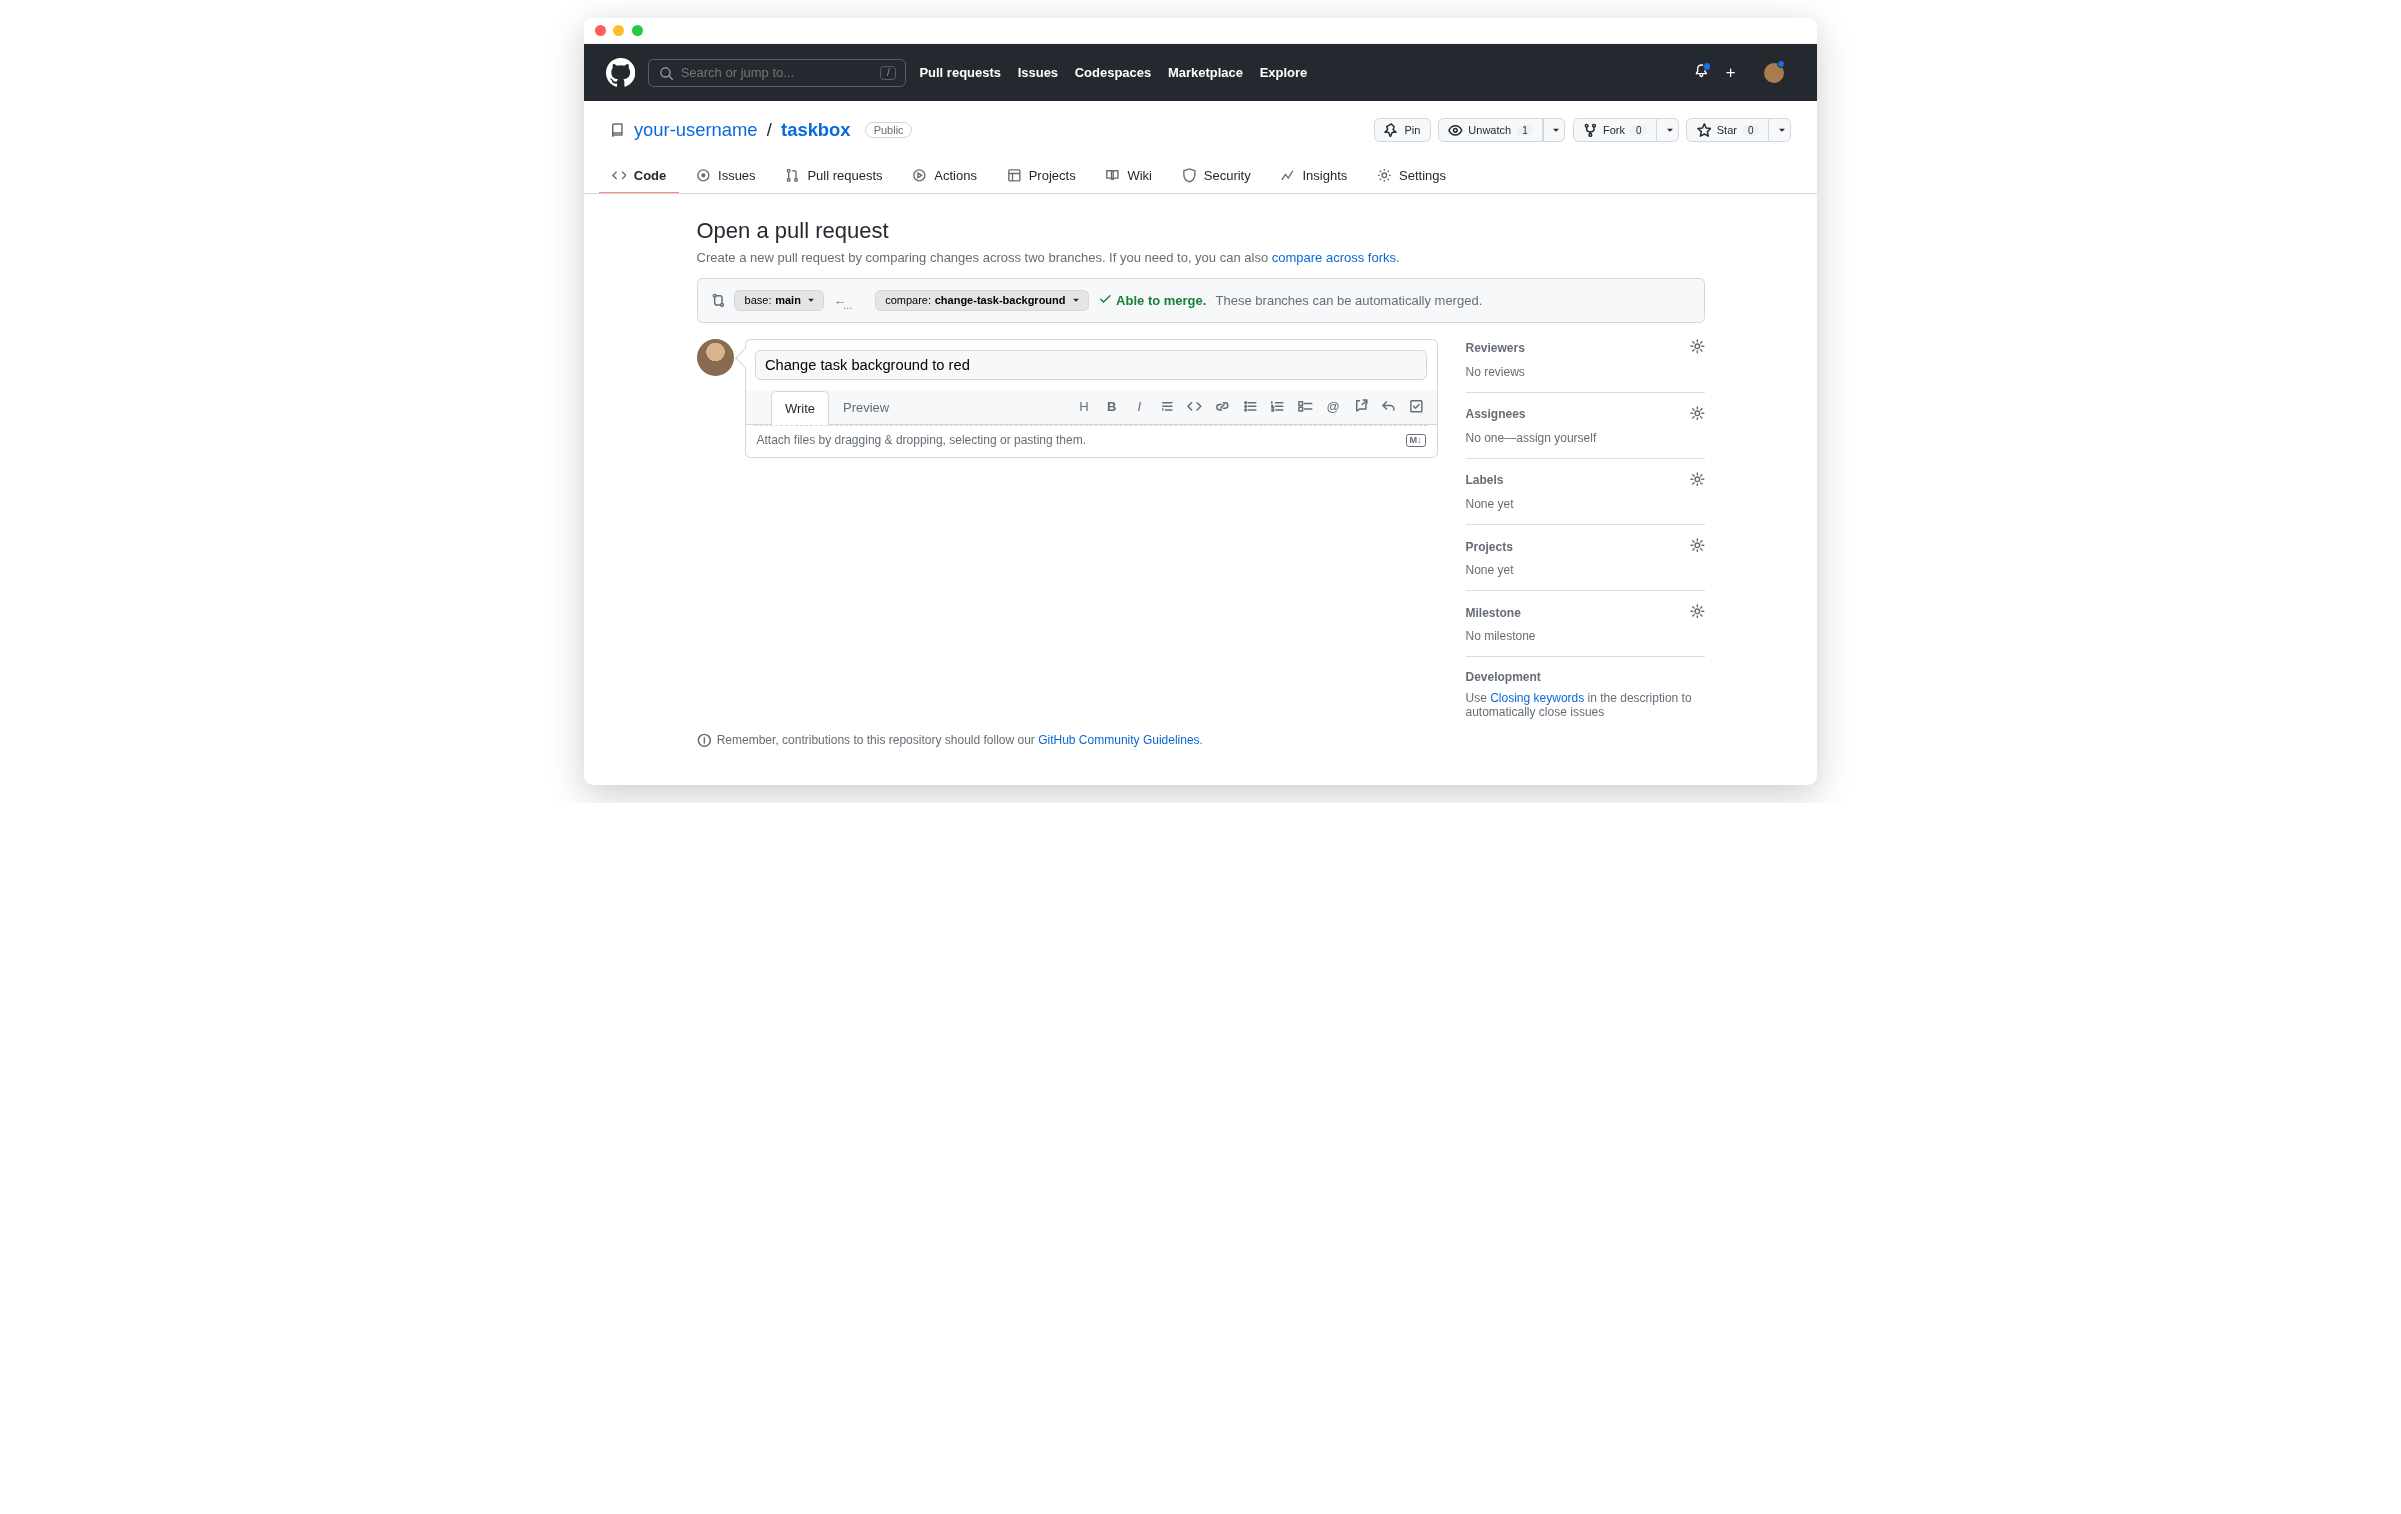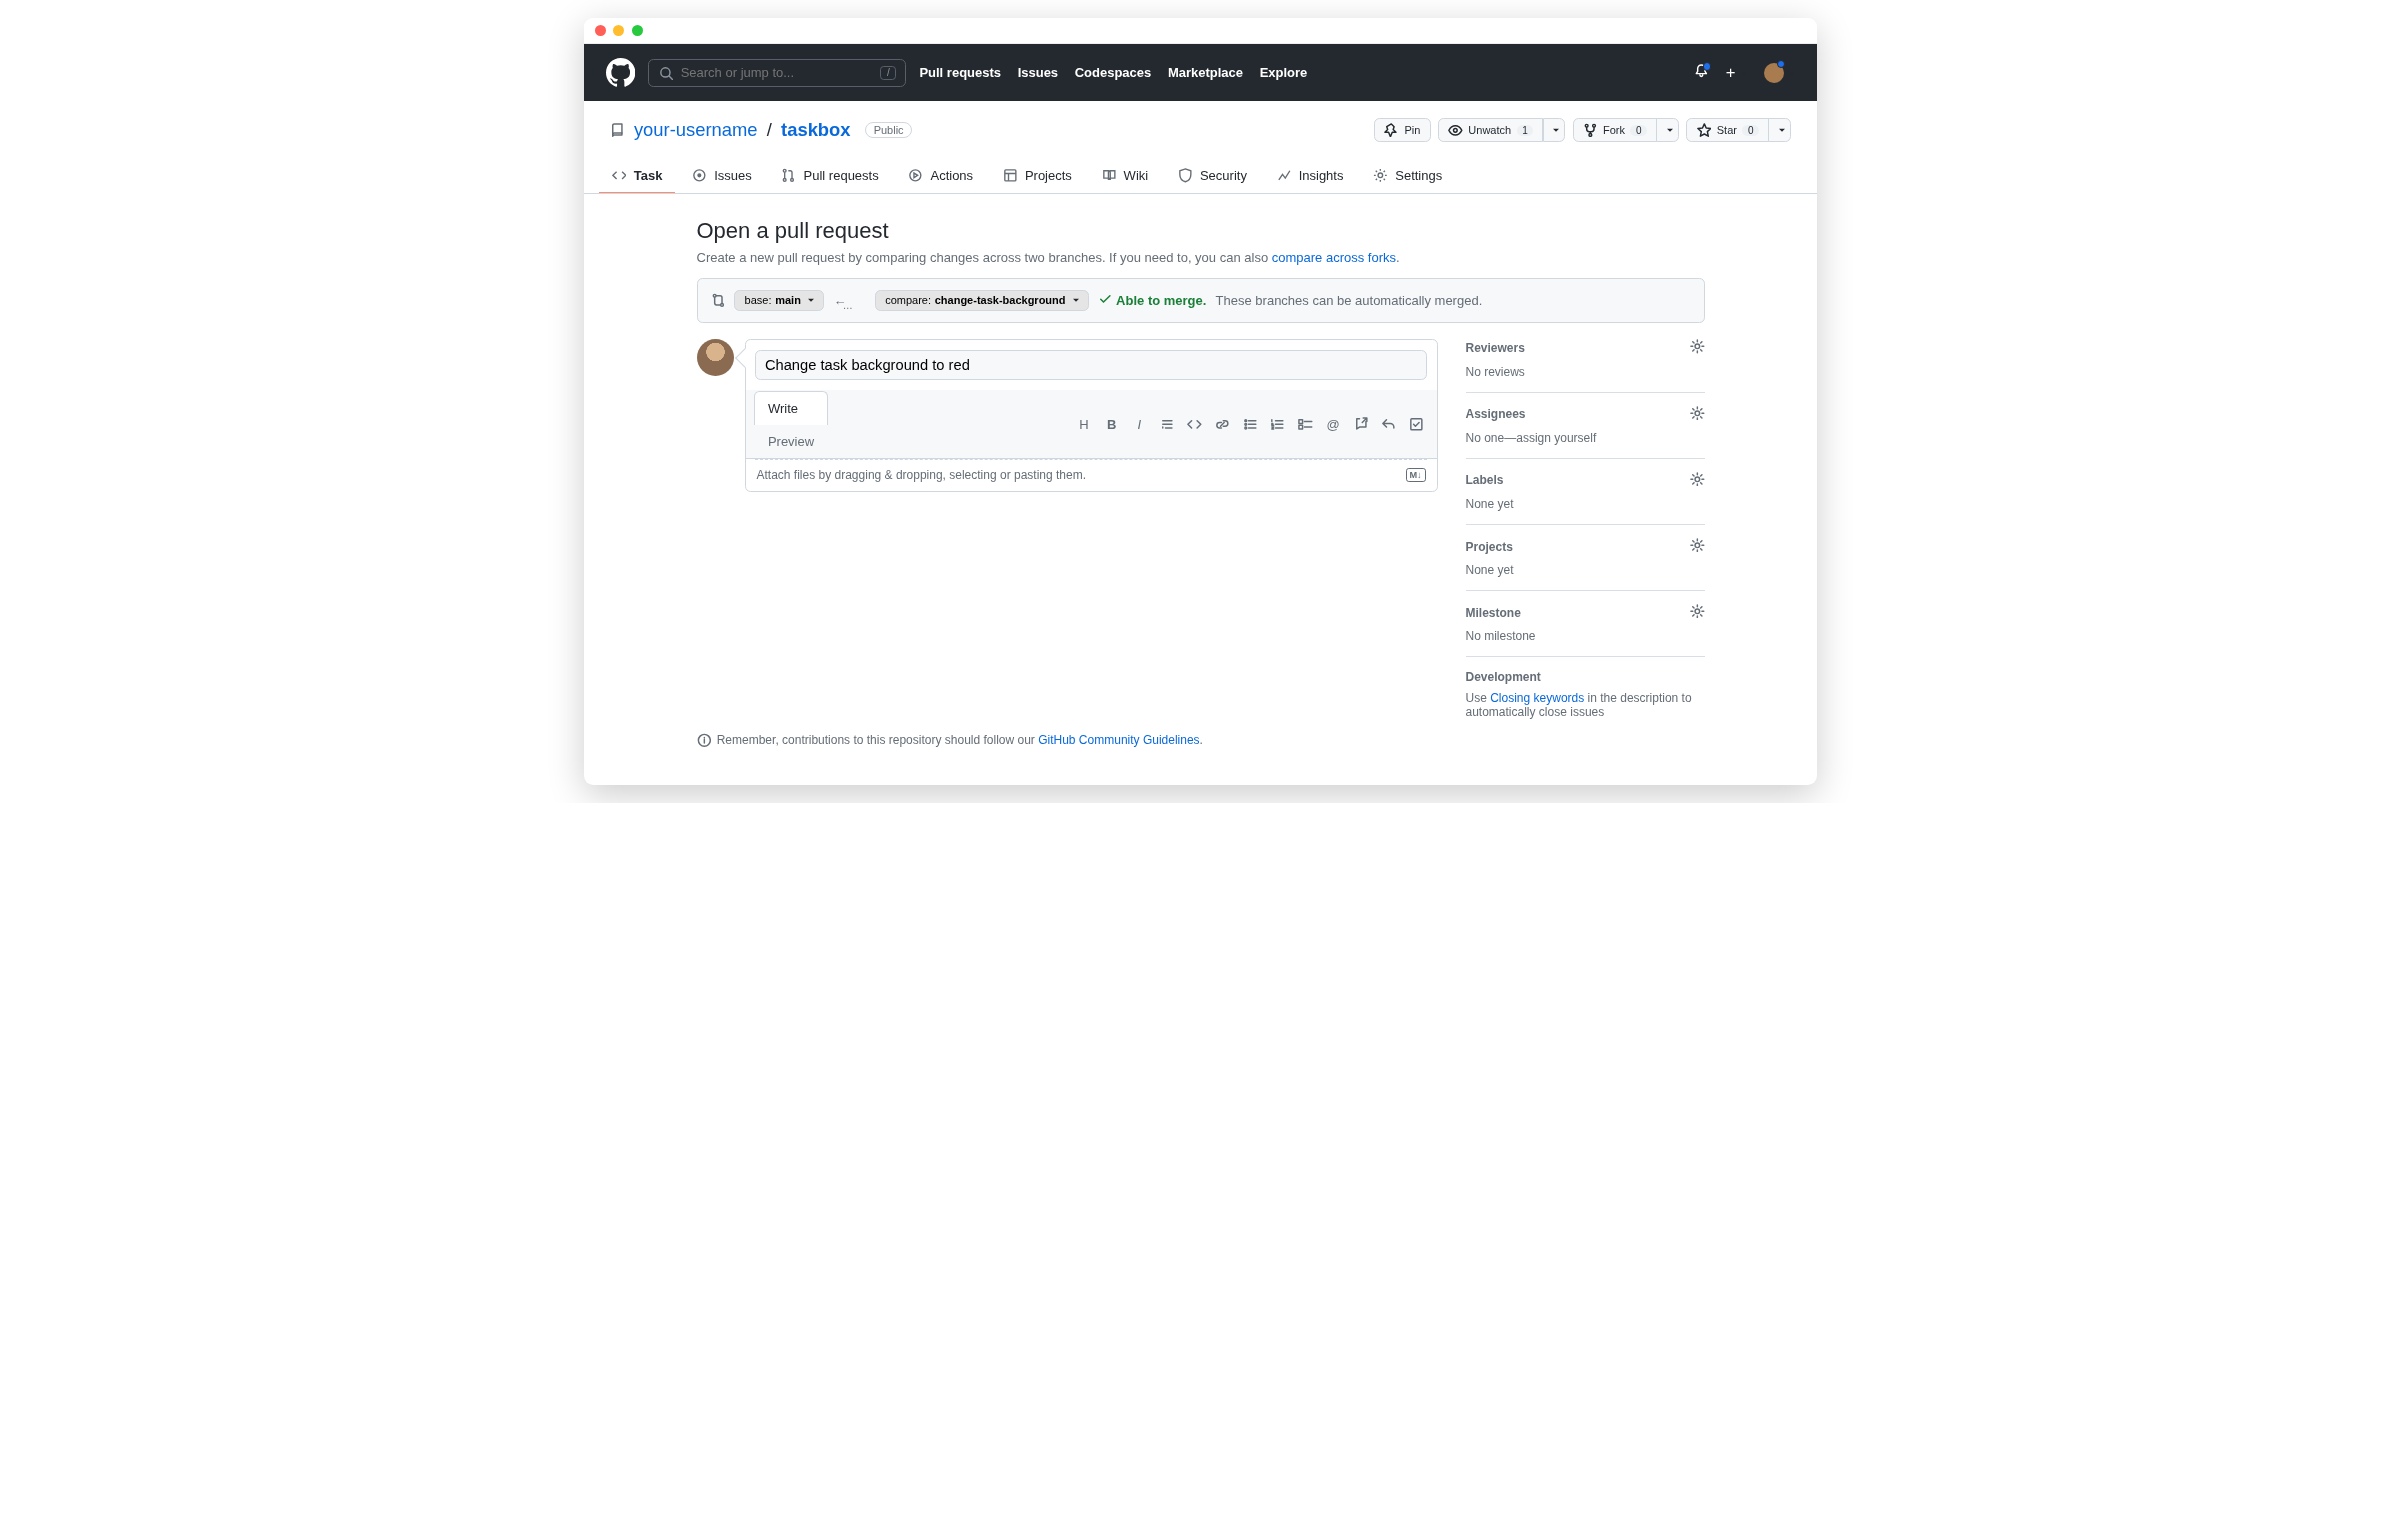--- a/index.html
+++ b/index.html
@@ -56,21 +56,21 @@
   
   .cols { display:flex; gap:28px; align-items:flex-start;}
   .leftcol { flex:1; display:flex; gap:11px;}
   .avatar-md { width:37px; height:37px; border-radius:50%; background:#b48a6a; flex-shrink:0; background-image: radial-gradient(circle at 50% 35%, #d9b38c 30%, #8a6a50 31%);}
   
   .composer { flex:1; border:0.9px solid #d0d7de; border-radius:5.5px; position:relative; background:#fff;}
   .composer::before { content:""; position:absolute; left:-7.4px; top:11px; width:13px; height:13px; background:#fff; border-left:0.9px solid #d0d7de; border-bottom:0.9px solid #d0d7de; transform:rotate(45deg);}
   .titleinput { width:calc(100% - 18.4px); margin:9.2px; padding:6.4px 9.2px; font-size:14.7px; border:0.9px solid #d0d7de; border-radius:5.5px; background:#f6f8fa;}
   
   .tabrow { display:flex; align-items:center; padding:0 7.4px; border-bottom:0.9px solid #d0d7de; background:#f6f8fa; border-radius:0;}
-  .mdtabs { display:flex; margin-left:1px;flex-direction:column;}
+  .mdtabs { display:flex; margin-left:18px;}
   .mdtab { padding:9.2px 13px; font-size:13px; color:#656d76; cursor:pointer; border:0.9px solid transparent; border-bottom:none; border-radius:5.5px 5.5px 0 0;}
   .mdtab.active { background:#fff; border-color:#d0d7de; color:#24292f; position:relative; top:0.9px;}
   .toolbar { margin-left:auto; display:flex; gap:13px; color:#656d76; padding:5.5px 5.5px;}
   .toolbar span { cursor:pointer; width:14.7px; display:inline-flex; justify-content:center;}
   
   .bodyarea-wrap { padding:9.2px; }
   .bodyarea { width:100%; min-height:147px; padding:7.4px 9.2px; border:1.8px solid #0969da; border-radius:5.5px; resize:vertical; font-family:inherit; font-size:13px; outline:none;}
   .attachbar { border-top:0.9px dashed #d0d7de; margin:0 9.2px 9.2px; padding:7.4px 1.8px 0; color:#656d76; font-size:12px; display:flex; align-items:center;}
   .mdicon { margin-left:auto; font-size:9.2px; border:0.9px solid #656d76; border-radius:2.8px; padding:0.9px 2.8px; font-weight:700;}
   
@@ -196,21 +196,21 @@
         <button class="btn btn-split-caret caret"></button>
       </div>
     </div>
   </div>
 
   <div class="repotabs">
     <div class="repotab active">
         <svg viewBox="0 0 16 16">
           <path d="M5 4L1 8l4 4M11 4l4 4-4 4"></path>
         </svg>
-        <span>Task</span>
+        <span>Code</span>
       </div>
     <div class="repotab">
         <svg viewBox="0 0 16 16">
           <circle cx="8" cy="8" r="6"></circle>
           <circle cx="8" cy="8" r="1.5" fill="#656d76"></circle>
         </svg>
         <span>Issues</span>
       </div>
     <div class="repotab">
         <svg viewBox="0 0 16 16">

